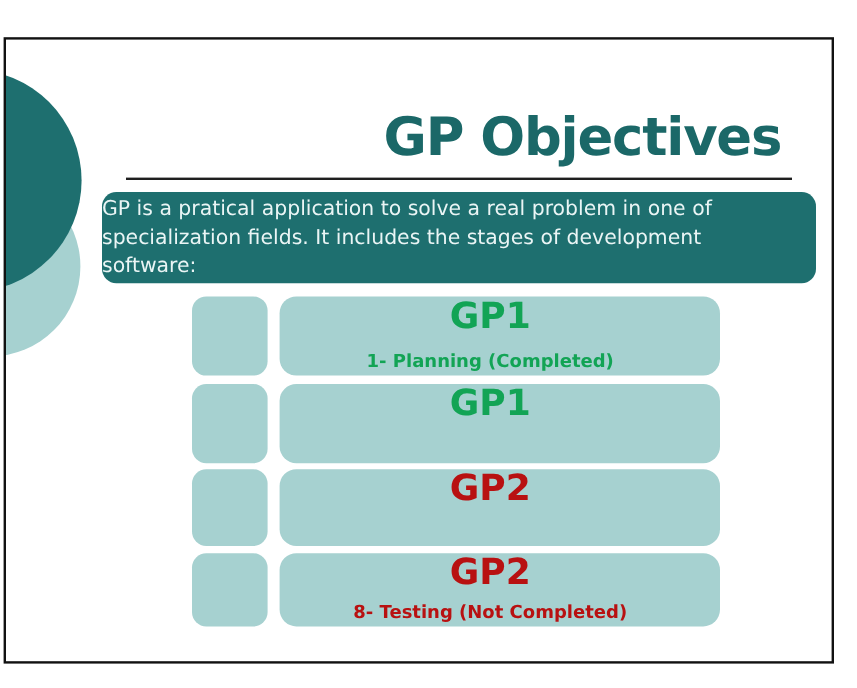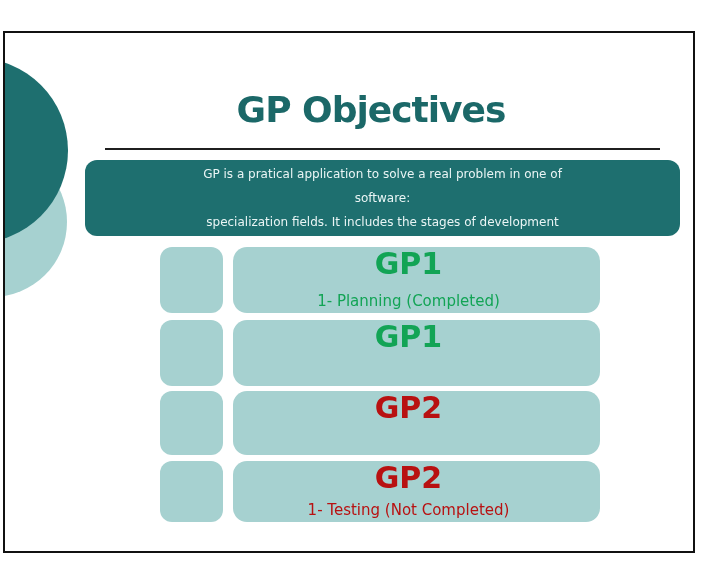--- a/index.html
+++ b/index.html
@@ -22,77 +22,77 @@
     position:absolute;left:3px;top:31px;width:692px;height:522px;
     border:2px solid var(--ink);
     background:#ffffff;
     overflow:hidden;
   }
   .circle{position:absolute;border-radius:50%;}
   .circle.light{left:-88px;top:114px;width:150px;height:150px;background:var(--teal-light);}
   .circle.dark{left:-122px;top:25px;width:185px;height:185px;background:var(--teal-dark);}
   .title{
     position:absolute;left:86px;top:56px;width:560px;
-    text-align:center;
-    font-size:36px;font-weight:bold;letter-spacing:-1px;
+    text-align:right;
+    font-size:44px;font-weight:bold;letter-spacing:-1px;
     color:var(--title-teal);
     white-space:nowrap;
   }
   .title-underline{
     position:absolute;left:100px;top:115px;width:555px;height:2px;
     background:#1f1f1f;
   }
   .desc-box{
     position:absolute;left:80px;top:127px;width:595px;height:76px;
     background:var(--teal-dark);
     border-radius:12px;
     color:#EAF5F5;
-    font-size:12px;line-height:24px;
-    text-align:center;
+    font-size:17px;line-height:24px;
+    text-align:left;
     padding-top:2px;
   }
   .desc-line{white-space:nowrap;}
   .row-square{
     position:absolute;left:155px;width:63px;
     background:var(--teal-light);
     border-radius:12px;
   }
   .row-box{
     position:absolute;left:228px;width:367px;
     background:var(--teal-light);
     border-radius:14px;
     display:flex;flex-direction:column;justify-content:space-between;
     align-items:center;
     padding:1px 20px 4px 4px;
     text-align:center;
   }
   .gp-label{font-size:30px;font-weight:bold;line-height:32px;}
-  .stage-label{font-size:15px;font-weight:normal;line-height:16px;white-space:nowrap;}
+  .stage-label{font-size:15px;font-weight:bold;line-height:16px;white-space:nowrap;}
   
   .r0{top:214px;height:66px;}
   .r1{top:287px;height:66px;}
   .r2{top:358px;height:64px;}
   .r3{top:428px;height:61px;}
 </style>
 </head>
 <body>
 
 <div class="canvas">
   <div class="slide">
 
     <div class="circle light"></div>
     <div class="circle dark"></div>
 
     <h1 class="title">GP Objectives</h1>
     <div class="title-underline"></div>
 
     <div class="desc-box">
       <div class="desc-line">GP is a pratical application to solve a real problem in one of</div>
+      <div class="desc-line">specialization fields. It includes the stages of development</div>
       <div class="desc-line">software:</div>
-      <div class="desc-line">specialization fields. It includes the stages of development</div>
     </div>
 
     <div class="row-square r0"></div>
     <div class="row-box r0" style="color: rgb(18, 164, 85);">
       <div class="gp-label">GP1</div>
       <div class="stage-label">1- Planning (Completed)</div>
     </div>
 
     <div class="row-square r1"></div>
     <div class="row-box r1" style="color: rgb(18, 164, 85);">
@@ -100,17 +100,17 @@
     </div>
 
     <div class="row-square r2"></div>
     <div class="row-box r2" style="color: rgb(184, 17, 17);">
       <div class="gp-label">GP2</div>
     </div>
 
     <div class="row-square r3"></div>
     <div class="row-box r3" style="color: rgb(184, 17, 17);">
       <div class="gp-label">GP2</div>
-      <div class="stage-label">1- Testing (Not Completed)</div>
+      <div class="stage-label">8- Testing (Not Completed)</div>
     </div>
 
   </div>
 </div>
 
 </body></html>

